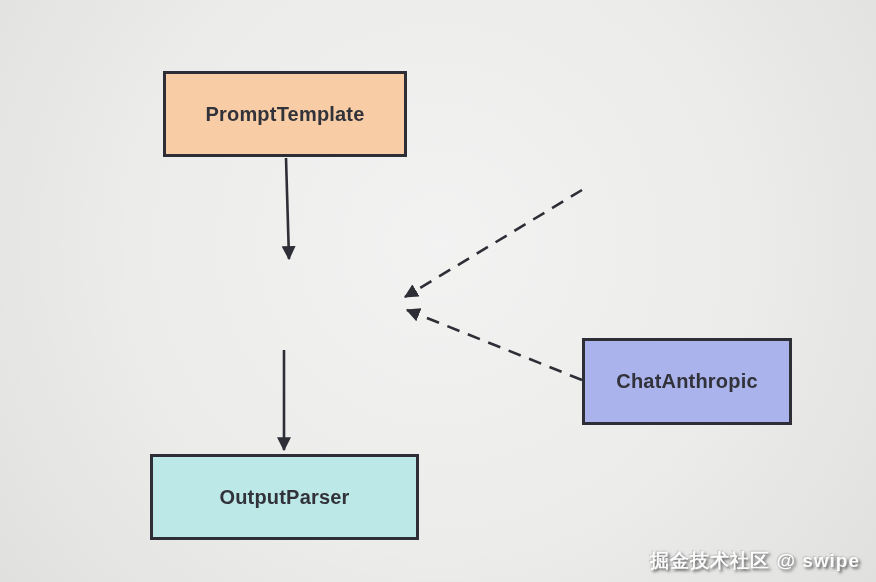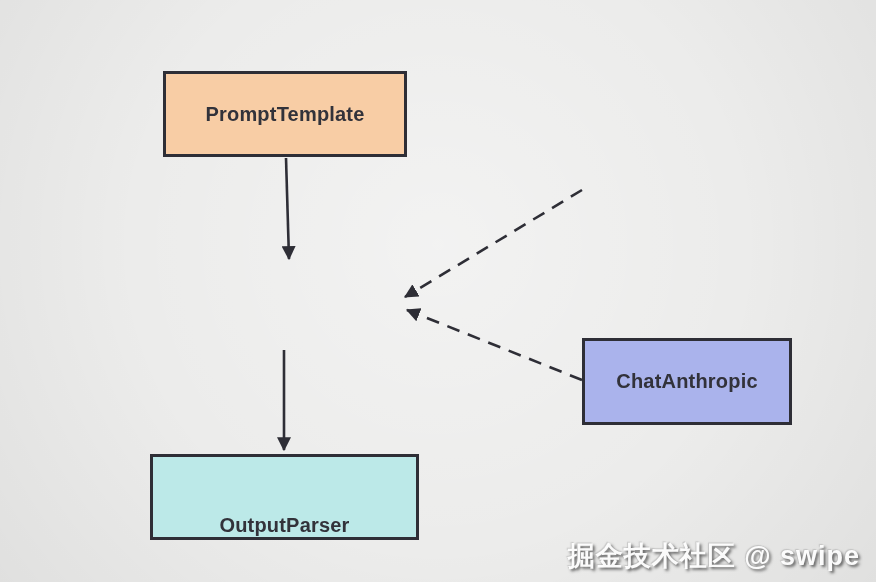--- a/index.html
+++ b/index.html
@@ -29,21 +29,21 @@
   }
   .node .label {
     color: #32323a;
     font-size: 20px;
     font-weight: 600;
     letter-spacing: 0.2px;
     white-space: nowrap;
   }
   #node-prompt-template { left: 163px; top: 71px;  width: 244px; height: 86px; }
   #node-chat-model      { left: 164px; top: 263px; width: 240px; height: 86px; }
-  #node-output-parser   { left: 150px; top: 454px; width: 269px; height: 86px; align-items: flex-end; }
+  #node-output-parser   { left: 150px; top: 454px; width: 269px; height: 86px; }
   #node-chat-openai     { left: 582px; top: 143px; width: 210px; height: 87px; }
   #node-chat-anthropic  { left: 582px; top: 338px; width: 210px; height: 87px; }
 
   svg.edges {
     position: absolute;
     left: 0; top: 0;
     width: 876px;
     height: 582px;
     z-index: 2;
     pointer-events: none;
@@ -55,21 +55,21 @@
   }
   svg.edges path.dashed {
     stroke-dasharray: 13 9;
   }
 
   .watermark {
     position: absolute;
     right: 16px;
     bottom: 8px;
     z-index: 3;
-    font-size: 27px;
+    font-size: 19px;
     font-weight: 700;
     letter-spacing: 1px;
     color: rgba(255,255,255,0.96);
     text-shadow: 2px 2px 3px rgba(75,75,75,0.85),
                  -1px -1px 1px rgba(140,140,140,0.35);
     white-space: nowrap;
   }
 </style>
 </head>
 <body>

